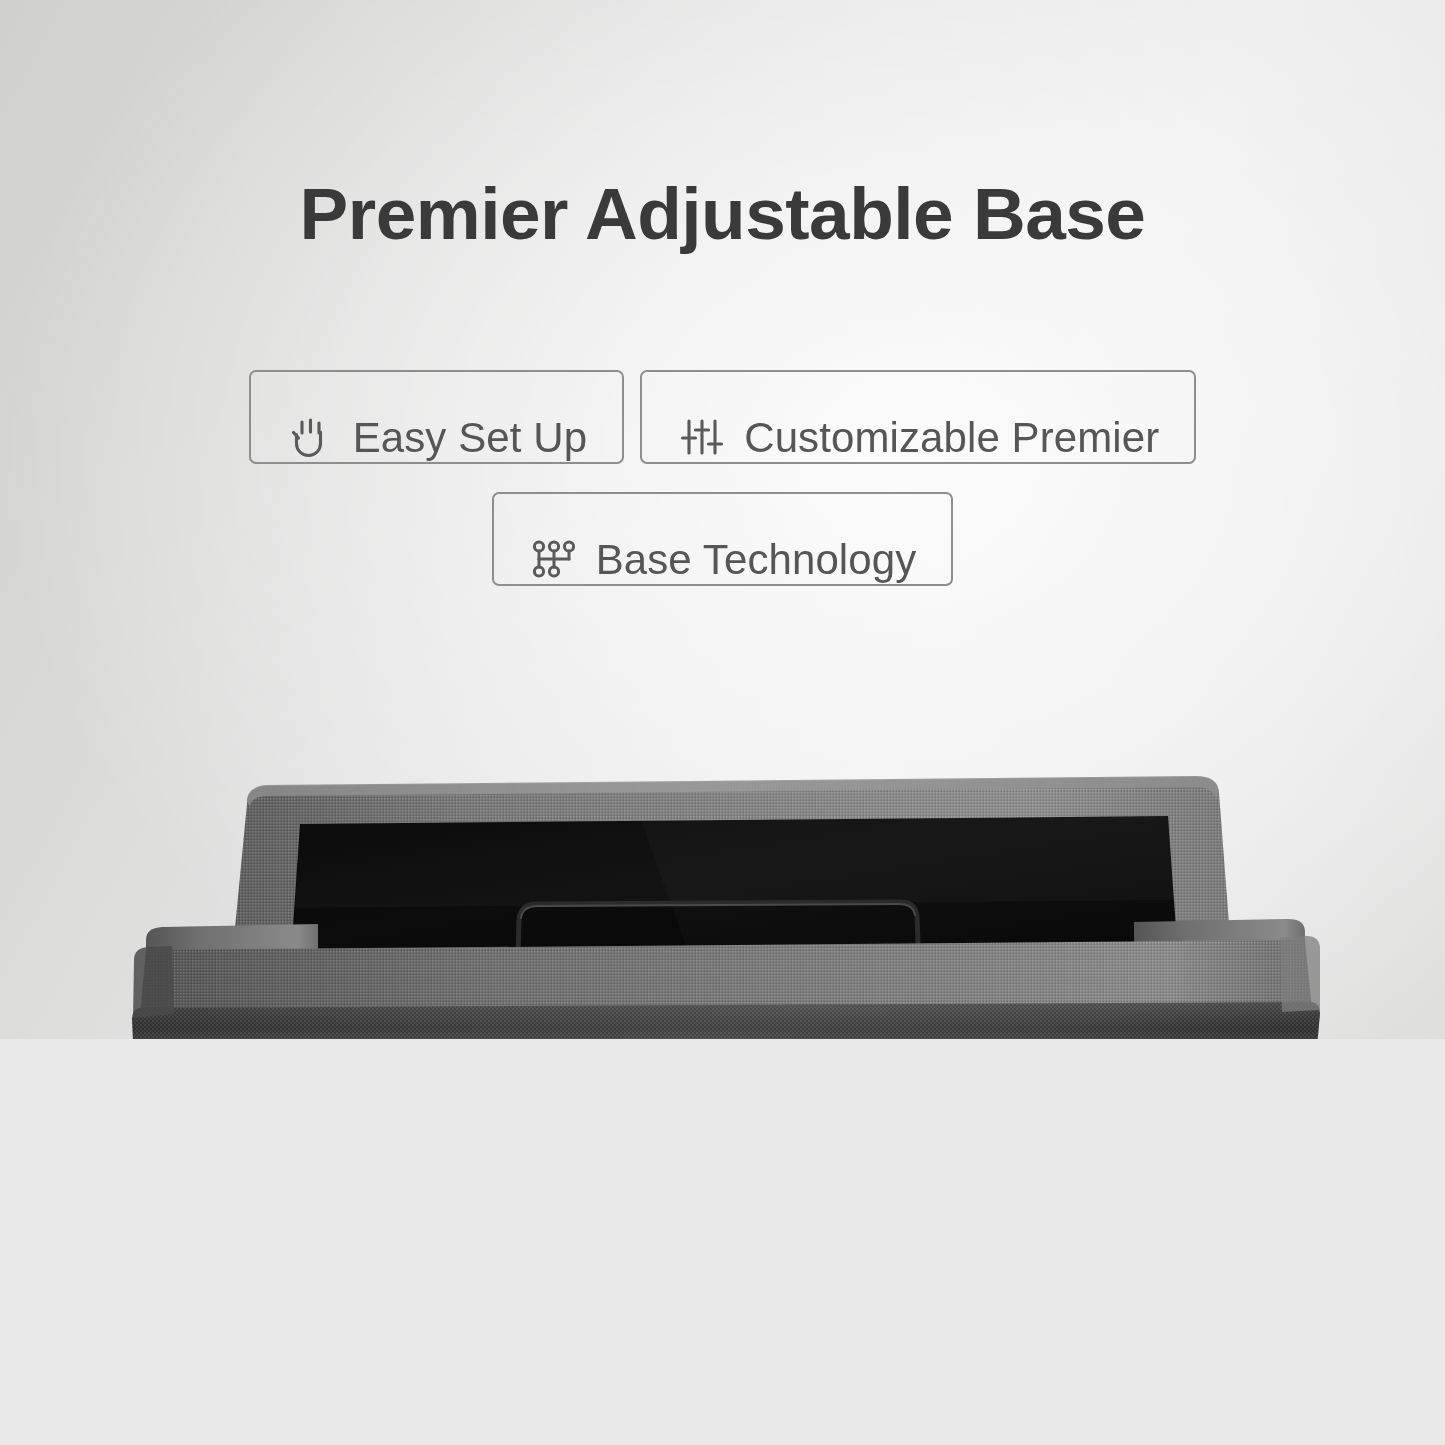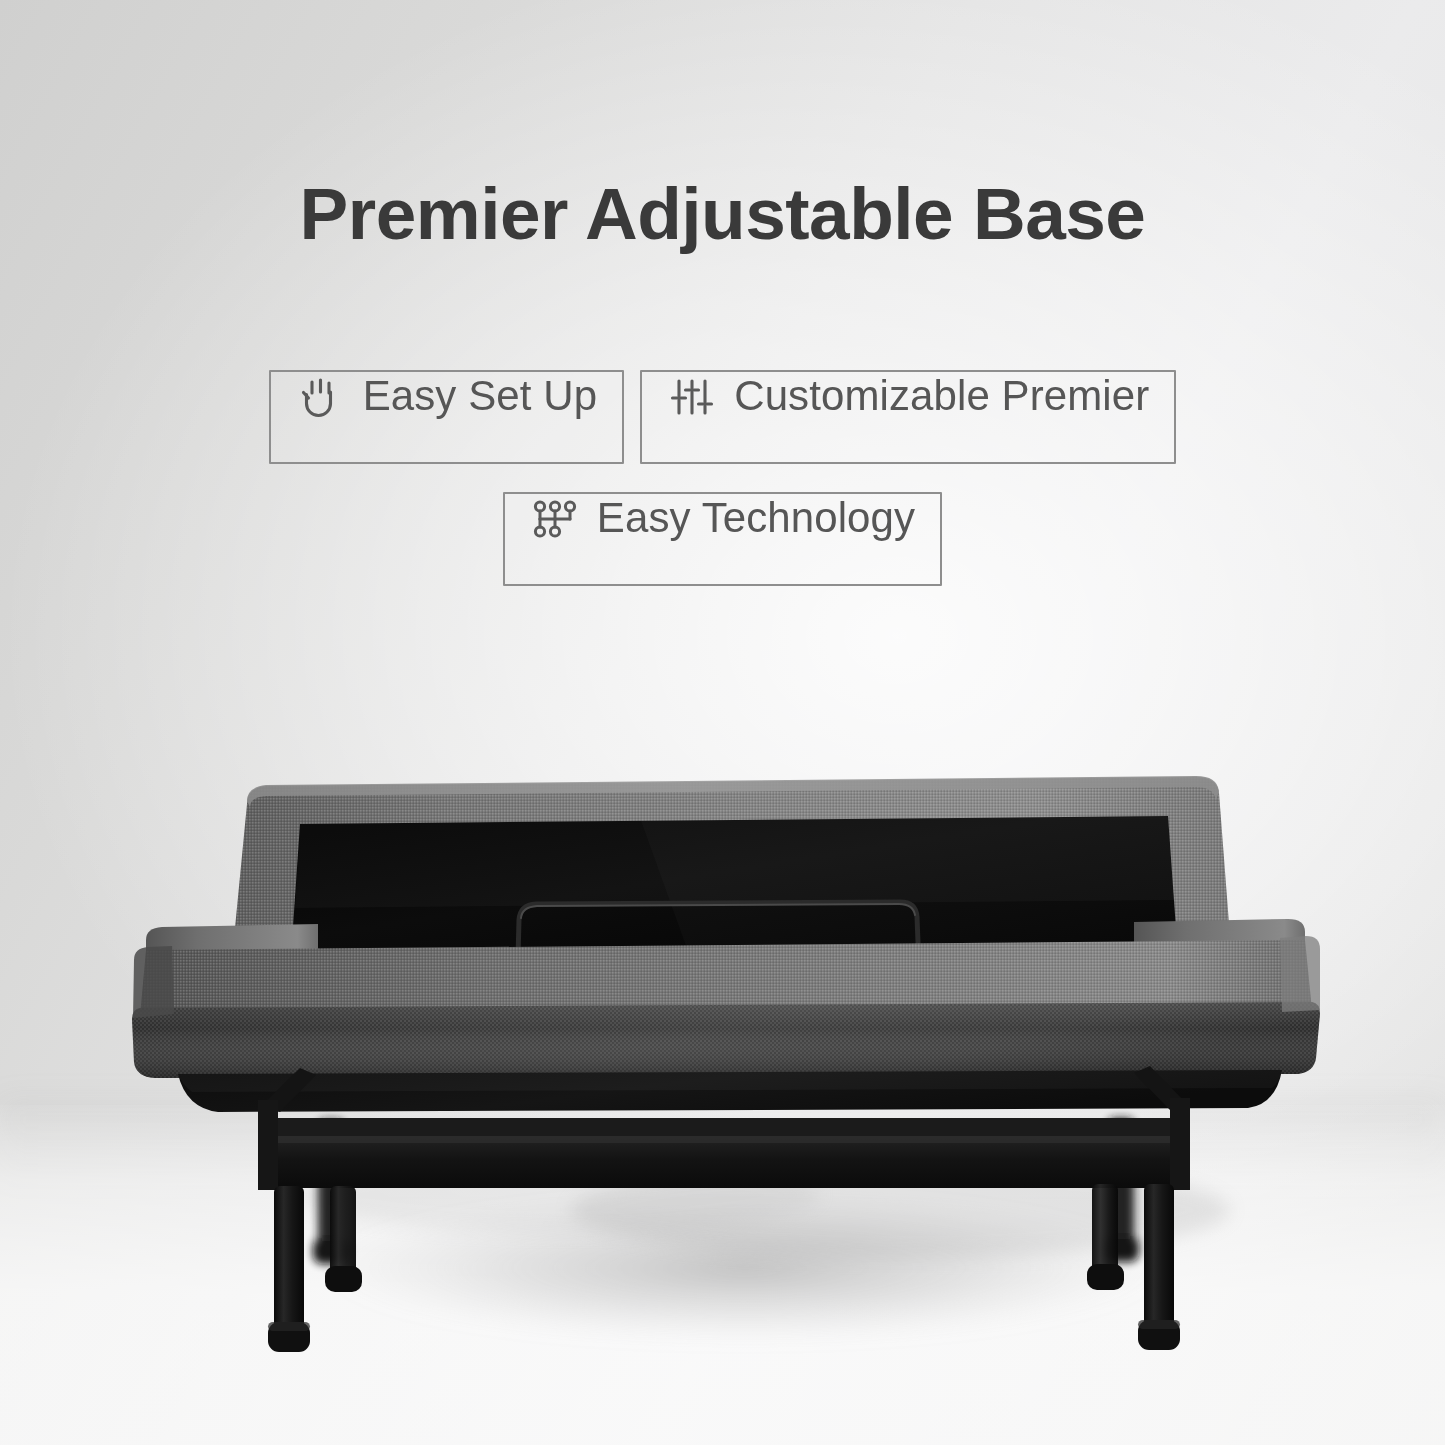--- a/index.html
+++ b/index.html
@@ -13,21 +13,21 @@
 
   body {
     font-family: "Liberation Sans", sans-serif;
     background: #e9e9ea;
   }
 
   
   #stage {
     position: relative;
     width: 1445px;
-    height: 1445px;
+    height: 1039px;
     overflow: hidden;
     background:
       radial-gradient(ellipse 1150px 900px at 62% 44%,
         rgba(255,255,255,0.85) 0%,
         rgba(255,255,255,0.42) 42%,
         rgba(255,255,255,0.0) 78%),
       linear-gradient(118deg,
         #d0d0cf 0%,
         #d9d9d8 22%,
         #e4e4e4 44%,
@@ -82,26 +82,26 @@
     display: flex;
     justify-content: center;
     align-items: center;
     gap: 16px;
   }
   .badge-row.row1 { top: 370px; }
   .badge-row.row2 { top: 492px; }
 
   .badge {
     display: flex;
-    align-items: flex-start;
+    align-items: flex-end;
     gap: 17px;
     height: 94px;
-    padding: 0 25px;
+    padding: 0 35px;
     border: 2px solid #8e8e8e;
-    border-radius: 1px;
+    border-radius: 7px;
     background: rgba(255,255,255,0.06);
   }
   .badge-label {
     font-size: 42px;
     font-weight: 400;
     color: #565656;
     letter-spacing: 0.1px;
     white-space: nowrap;
   }
   .badge-icon {
@@ -458,18 +458,18 @@
           <path d="M25 25 V 33"></path>
 
           <circle cx="10" cy="12.5" r="4.6"></circle>
           <circle cx="25" cy="12.5" r="4.6"></circle>
           <circle cx="40" cy="12.5" r="4.6"></circle>
 
           <circle cx="10" cy="37.5" r="4.6"></circle>
           <circle cx="25" cy="37.5" r="4.6"></circle>
         </svg>
       </span>
-      <span class="badge-label">Easy Technology</span>
+      <span class="badge-label">Base Technology</span>
     </div>
 
   </div>
 
 </div>
 
 </body></html>

